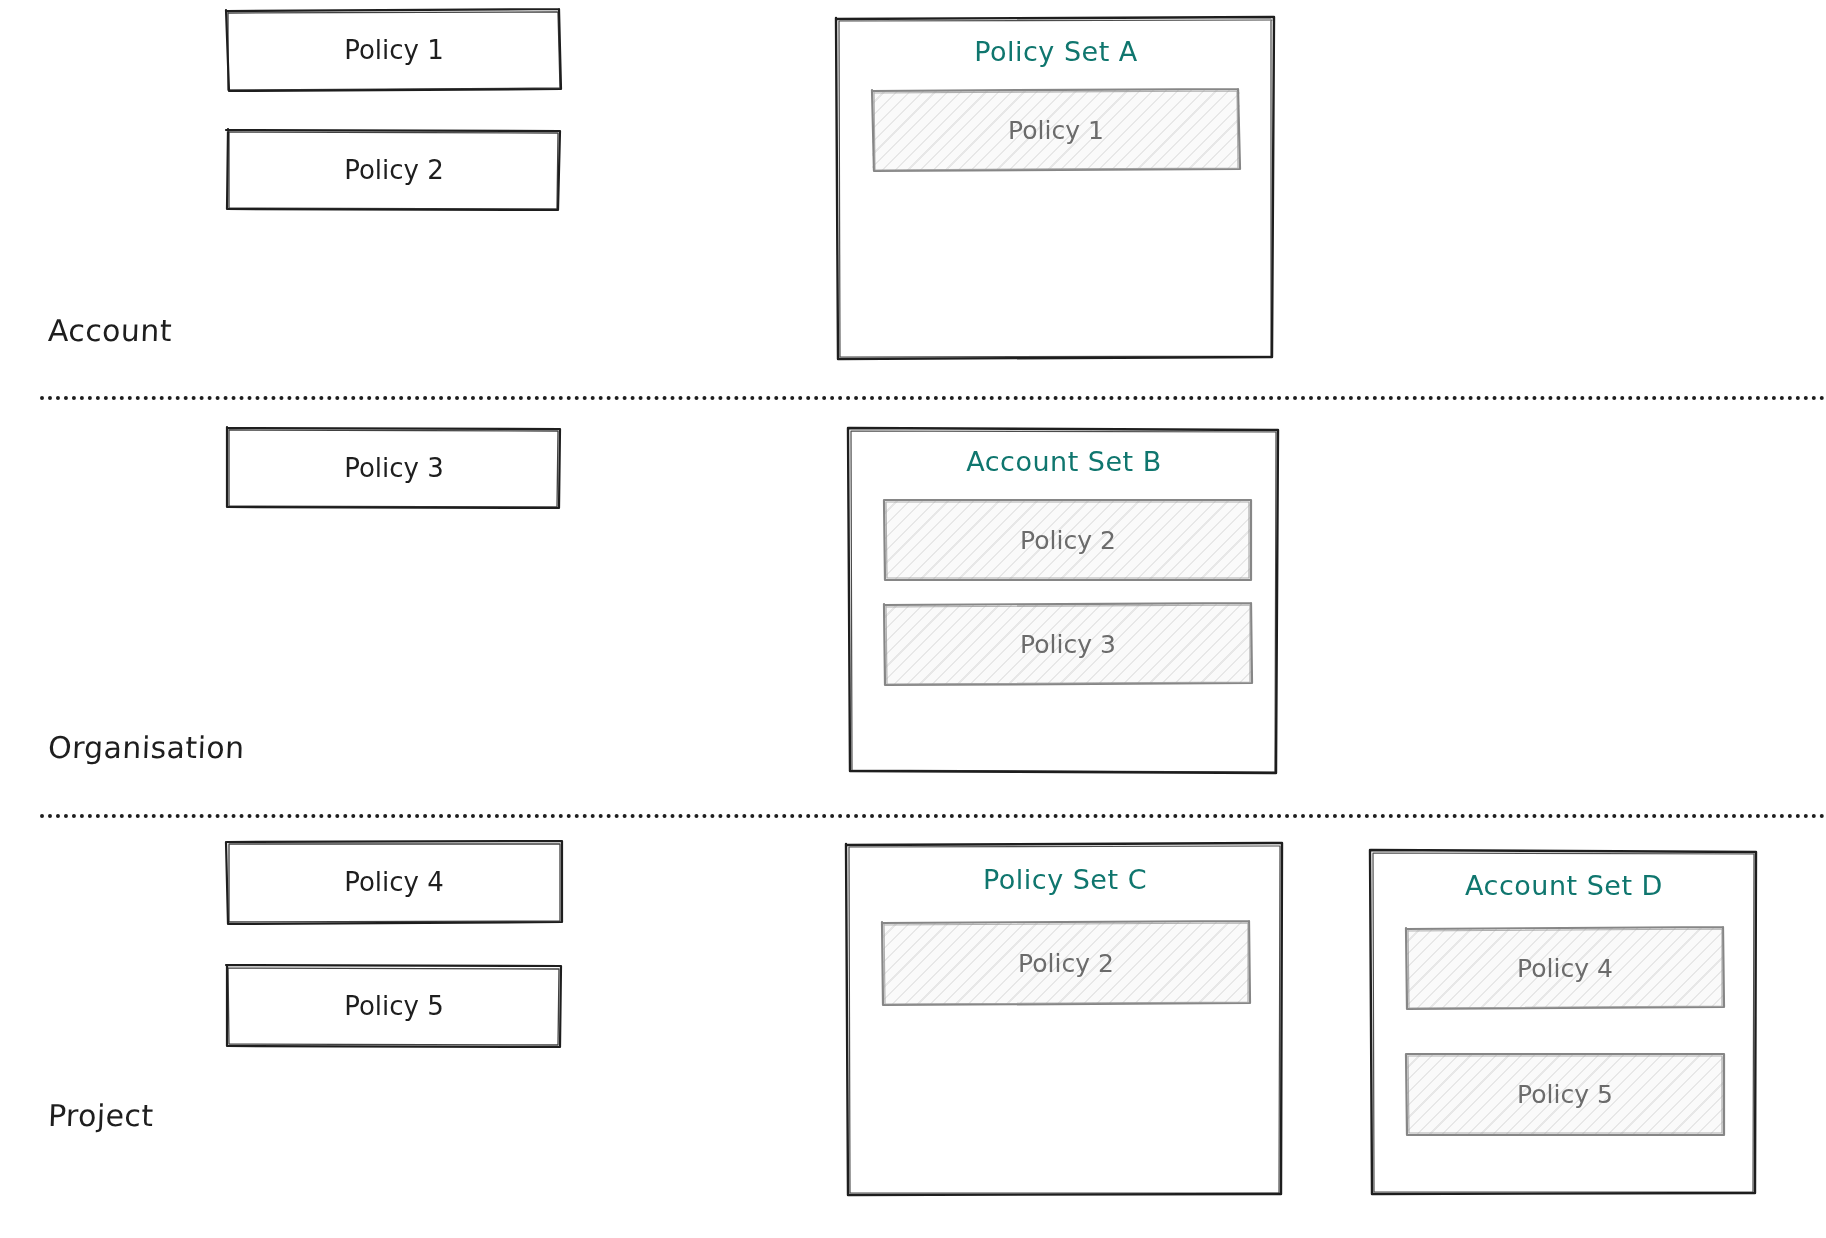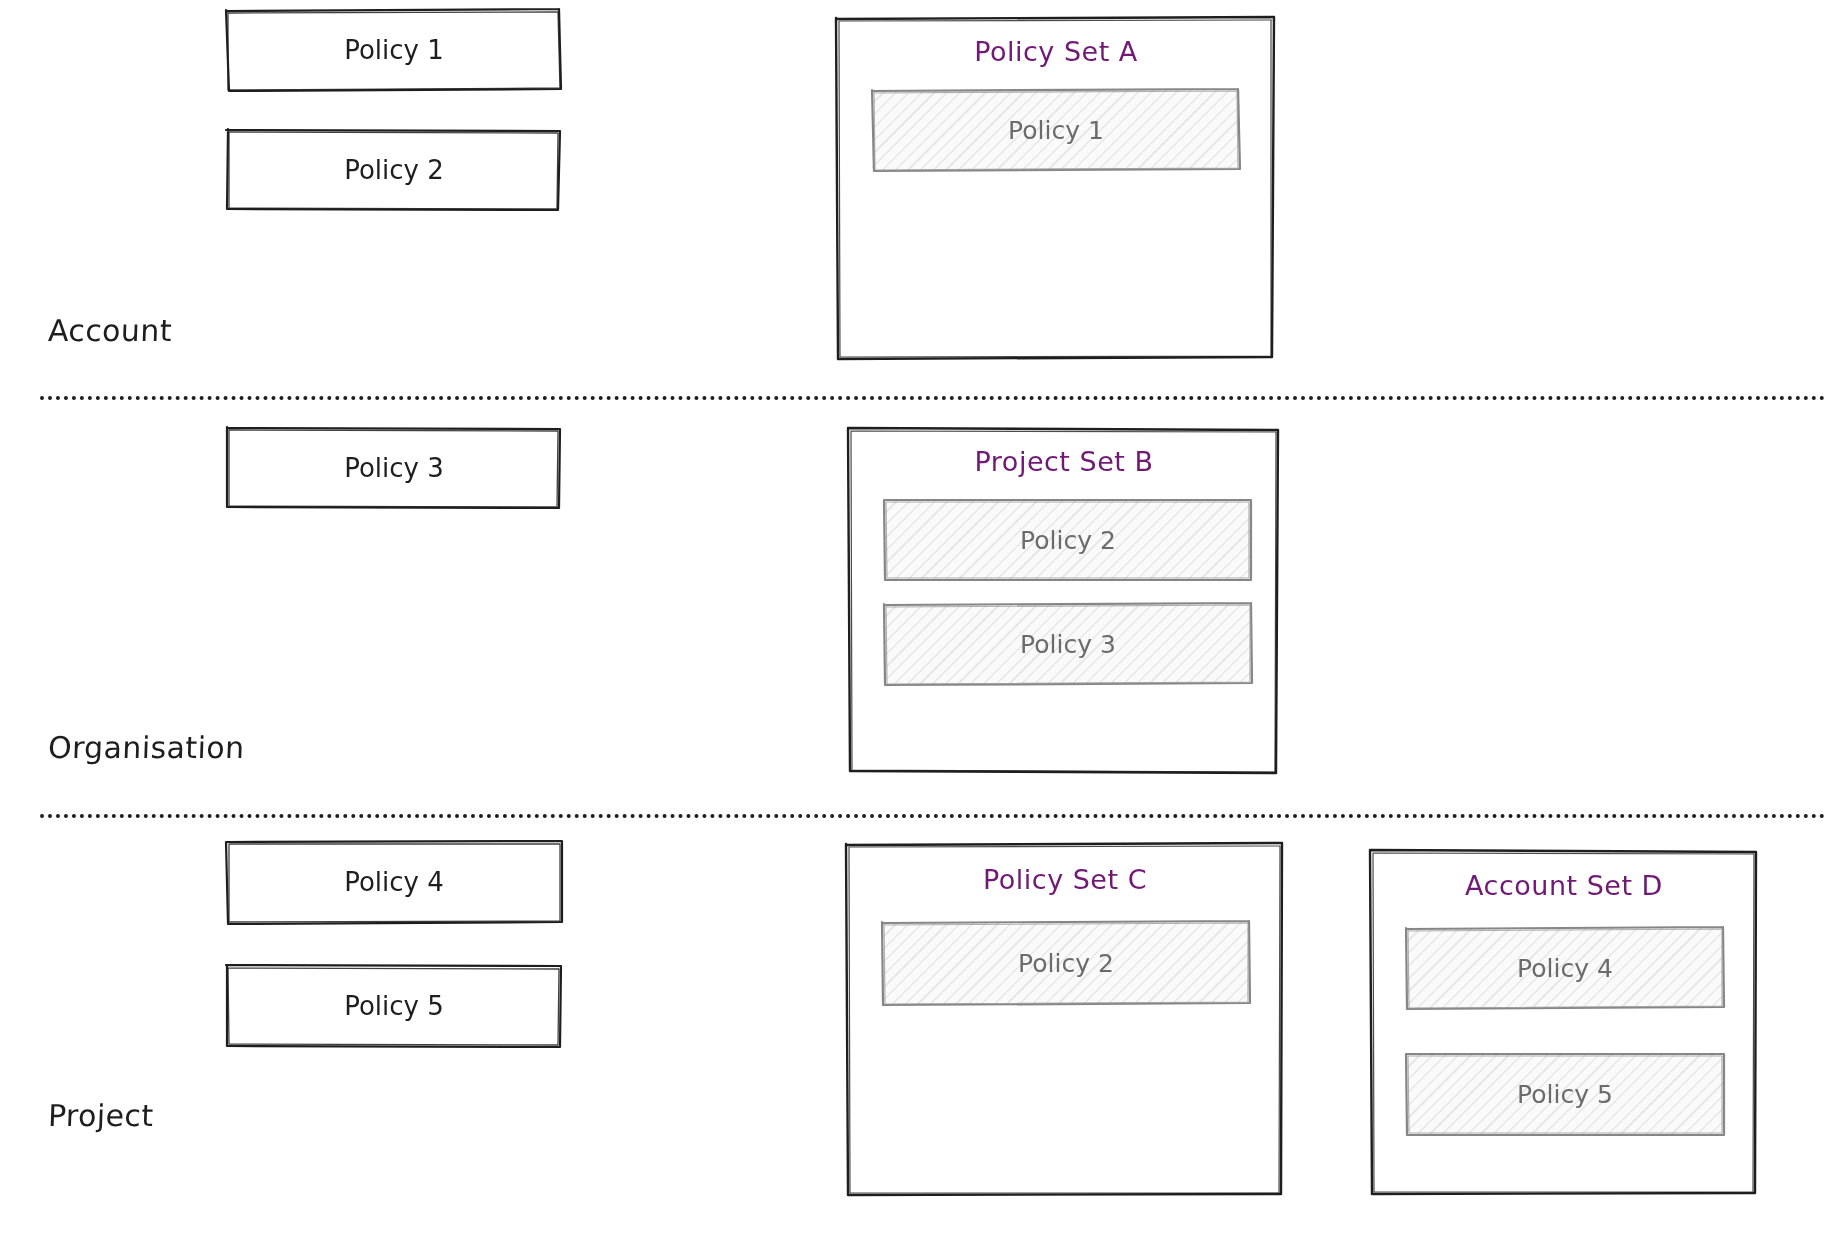--- a/index.html
+++ b/index.html
@@ -34,21 +34,21 @@
     text-align:center;
     font-size:26px;
     color:#1e1e1e;
     white-space:nowrap;
     pointer-events:none;
   }
   .set-title{
     position:absolute;left:0;right:0;
     text-align:center;
     font-size:27px;
-    color:#701a75;
+    color:#0f766e;
     white-space:nowrap;
     letter-spacing:0.5px;
   }
   .inner-label{
     position:absolute;left:0;right:0;top:50%;
     transform:translateY(-50%);
     text-align:center;
     font-size:25px;
     color:#6b6b6b;
     white-space:nowrap;
@@ -139,21 +139,21 @@
     <div class="policy-label">Policy 3</div>
   </div>
 
   <div class="node" style="left:848px;top:428px;width:432px;height:346px;">
     <div class="rough-box">
       <svg width="444" height="358" viewBox="0 0 444 358" aria-hidden="true">
         <path d="M7,6 L436,8 M436,8 L434,351 M434,351 L8,349 M8,349 L6,6" fill="none" stroke="#1e1e1e" stroke-width="2.4" stroke-linecap="round" stroke-linejoin="round"></path>
         <path d="M9,9 L434,10 M434,10 L433,350 M433,350 L10,348 M10,348 L9,9" fill="none" stroke="#1e1e1e" stroke-width="1.2" stroke-linecap="round" stroke-linejoin="round" opacity="0.8"></path>
       </svg>
     </div>
-    <div class="set-title" style="top:18px;">Project Set B</div>
+    <div class="set-title" style="top:18px;">Account Set B</div>
 
     <div class="node" style="left:36px;top:72px;width:368px;height:80px;">
       <div class="hatch"></div>
       <div class="rough-box">
         <svg width="380" height="92" viewBox="0 0 380 92" aria-hidden="true">
           <path d="M6,6 L373,6 M373,6 L373,86 M373,86 L7,86 M7,86 L6,6" fill="none" stroke="#868686" stroke-width="2.2" stroke-linecap="round" stroke-linejoin="round"></path>
           <path d="M8,8 L371,8 M371,8 L371,84 M371,84 L9,84 M9,84 L8,8" fill="none" stroke="#9c9c9c" stroke-width="1.2" stroke-linecap="round" stroke-linejoin="round" opacity="0.8"></path>
         </svg>
       </div>
       <div class="inner-label">Policy 2</div>

